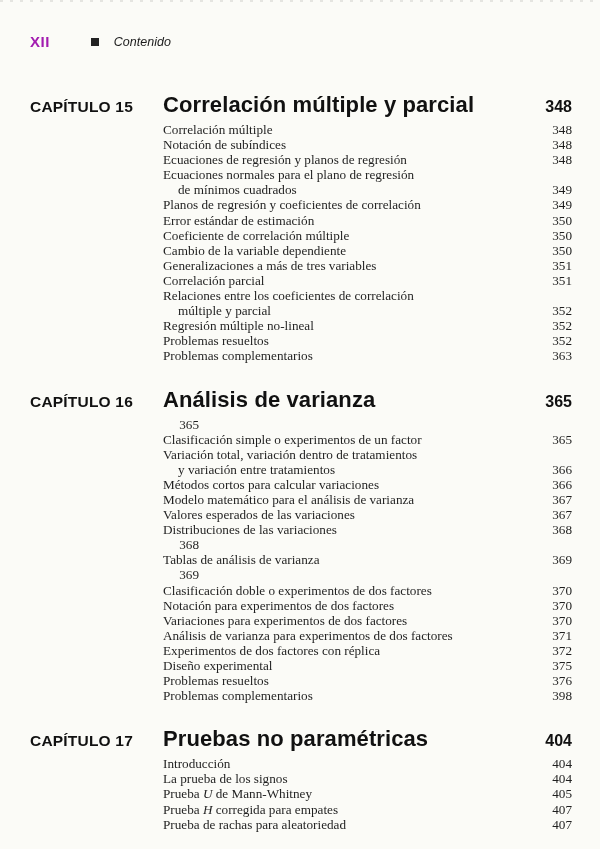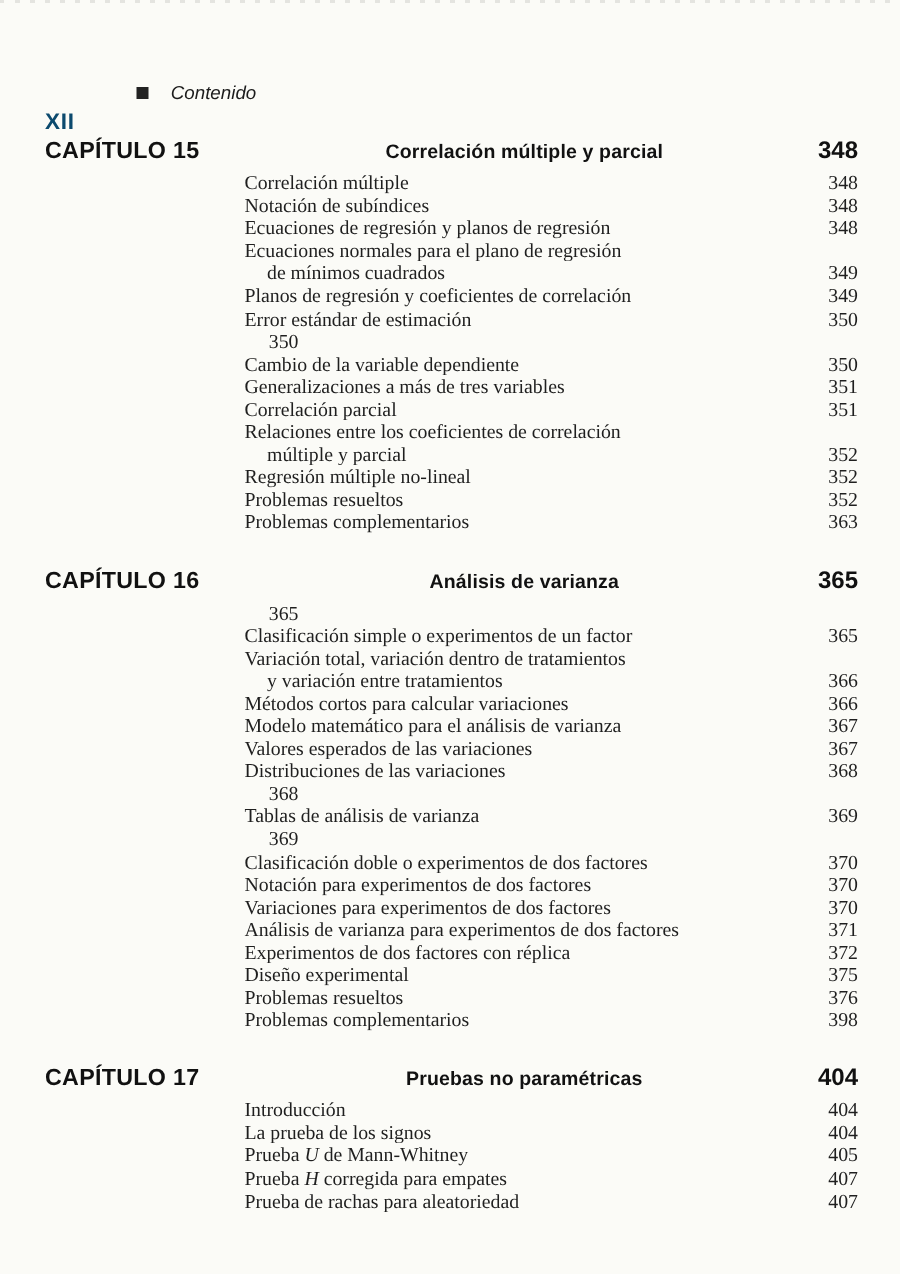--- a/index.html
+++ b/index.html
@@ -15,34 +15,34 @@
   .scan-edge-top {
     position:absolute; top:0; left:0; right:0; height:2px;
     background:repeating-linear-gradient(90deg, rgba(70,70,64,.28) 0 3px, transparent 3px 10px);
     opacity:.45;
   }
   .header {
     position:absolute; top:33px; left:30px; right:28px;
     display:flex; align-items:center;
     font-family:"Liberation Sans", sans-serif;
   }
-  .header .roman { font-weight:bold; font-size:15px; letter-spacing:.5px; color:#0c4a6e;margin-top:40px; }
+  .header .roman { font-weight:bold; font-size:15px; letter-spacing:.5px; color:#a21caf; }
   .header .bullet { width:8px; height:8px; background:#222; margin-left:41px; flex:0 0 auto; }
   .header .label { font-style:italic; font-size:12.5px; margin-left:15px; color:#1c1c1c; }
 
   .toc { position:absolute; top:72px; left:30px; right:28px; }
   .chapter { margin-bottom:23px;margin-top:20px; }
   .chapter-heading {
     display:flex; align-items:baseline;
     font-family:"Liberation Sans", sans-serif;
     font-weight:bold; color:#111;
     margin-bottom:4px;
   }
   .ch-label { width:133px; flex:0 0 auto; font-size:15.5px; letter-spacing:.2px; white-space:nowrap; }
-  .ch-title { flex:1 1 auto; font-size:13px; letter-spacing:.1px;text-align:center; }
+  .ch-title { flex:1 1 auto; font-size:22px; letter-spacing:.1px; }
   .ch-page  { flex:0 0 auto; font-size:16px; text-align:right; min-width:36px; }
 
   .rows { }
   .row {
     display:flex; align-items:baseline;
     padding-left:133px;
     font-size:13.2px; line-height:15.1px;
   }
   .row .txt { flex:1 1 auto; white-space:nowrap; overflow:hidden; }
   .row.indent .txt { padding-left:15px; }
@@ -98,20 +98,21 @@
     <span class="txt">Planos de regresión y coeficientes de correlación</span>
     <span class="pg">349</span>
   </div>
 
   <div class="row">
     <span class="txt">Error estándar de estimación</span>
     <span class="pg">350</span>
   </div>
 
   <div class="row">
+    <span class="txt">Coeficiente de correlación múltiple</span>
     <span class="pg">350</span>
   </div>
 
   <div class="row">
     <span class="txt">Cambio de la variable dependiente</span>
     <span class="pg">350</span>
   </div>
 
   <div class="row">
     <span class="txt">Generalizaciones a más de tres variables</span>

